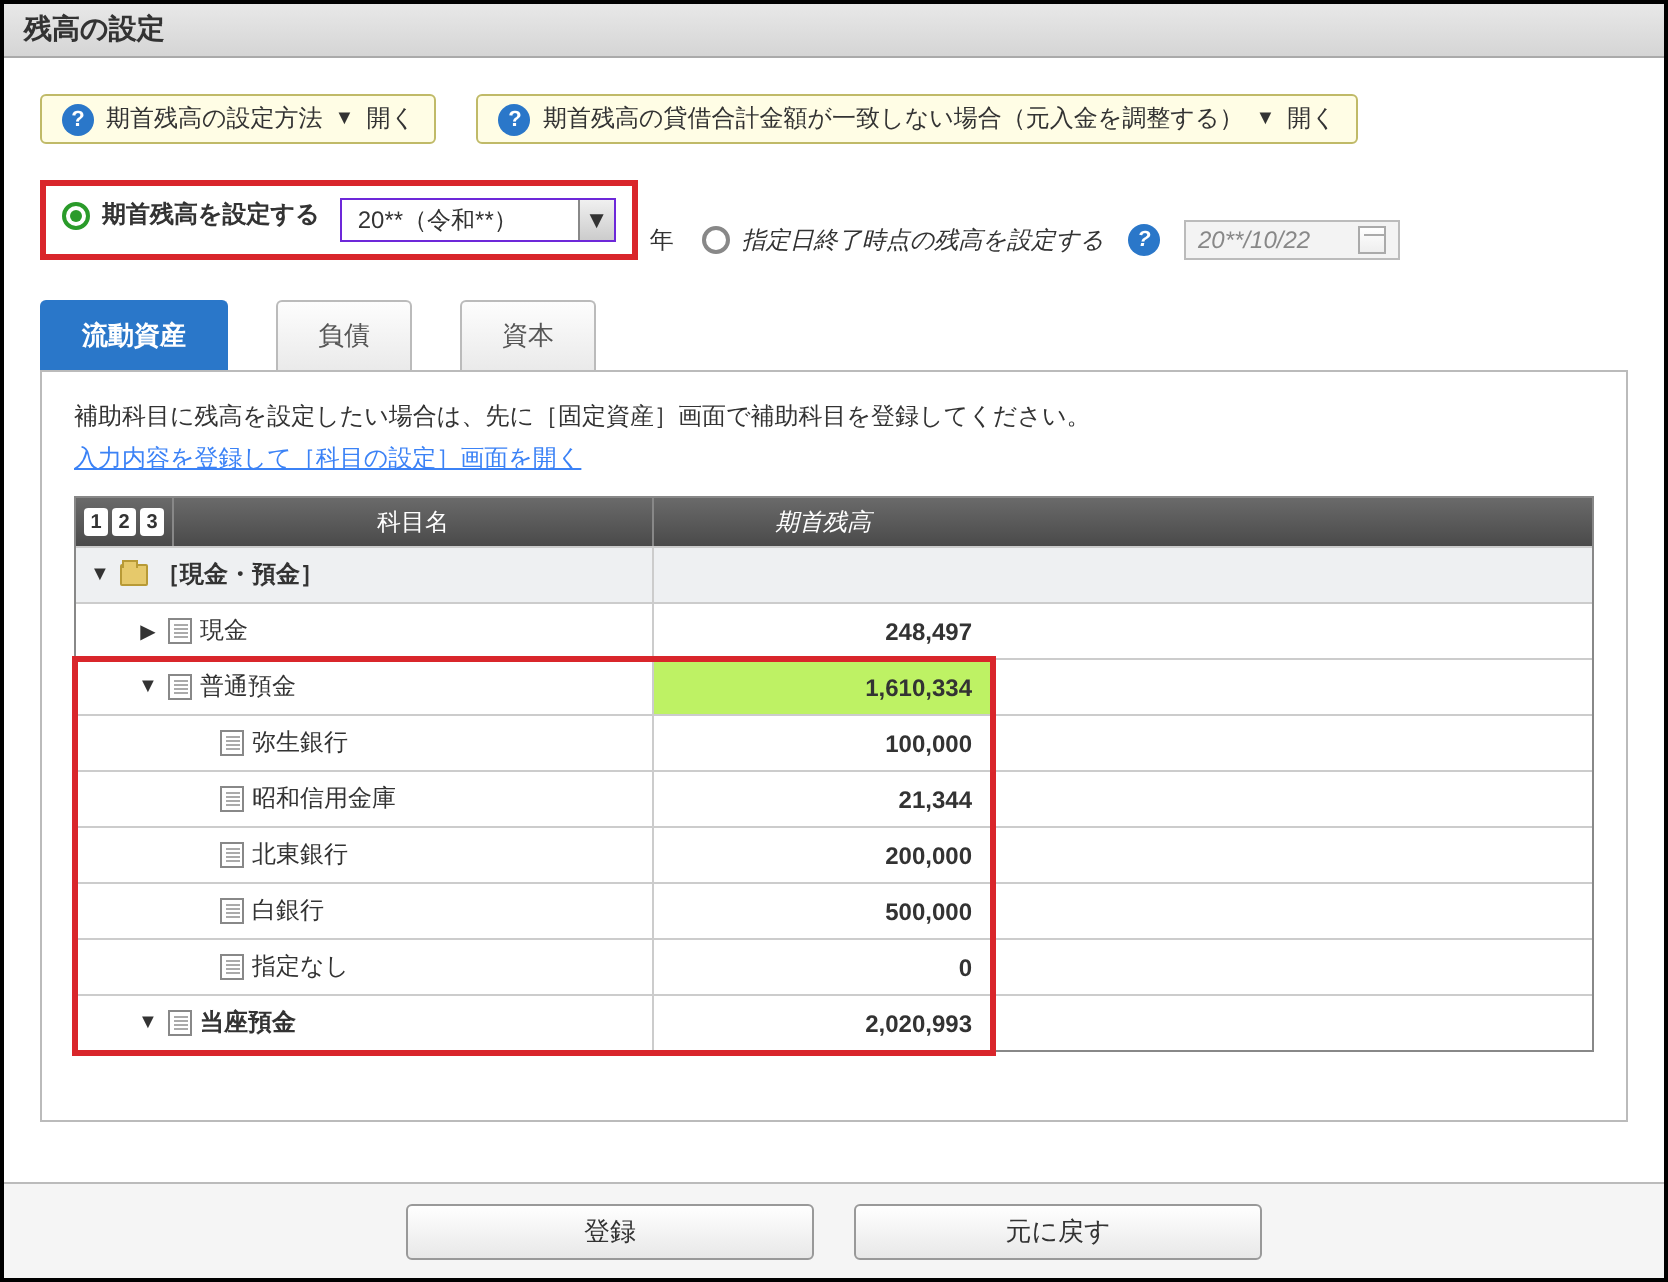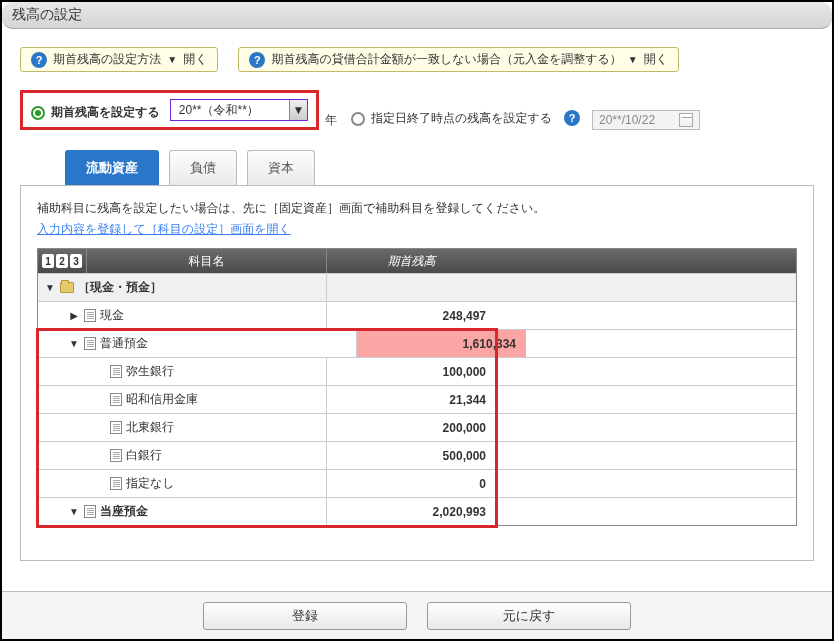--- a/index.html
+++ b/index.html
@@ -1,55 +1,55 @@
 <!DOCTYPE html>
 <html><head>
 <meta charset="utf-8">
 <style>
 * { box-sizing: border-box; margin: 0; padding: 0; }
 body { font-family: "Meiryo", "MS PGothic", sans-serif; font-size: 12px; background: #fff; color: #333; }
 .window { width: 834px; height: 641px; border: 2px solid #000; position: relative; background: #fff; overflow: hidden; }
-.title-bar { background: linear-gradient(#e8e8e8,#d5d5d5); padding: 4px 10px; font-size: 14px; font-weight: normal; color: #333; border-bottom: 1px solid #aaa; border-radius: 11px; }
+.title-bar { background: linear-gradient(#e8e8e8,#d5d5d5); padding: 4px 10px; font-size: 14px; font-weight: bold; color: #333; border-bottom: 1px solid #aaa; }
 .content { padding: 18px 18px 0 18px; }
 .help-row { display: flex; gap: 20px; margin-bottom: 18px; }
 .help-btn { display: inline-flex; align-items: center; background: #fffde5; border: 1px solid #c0ba68; border-radius: 3px; padding: 3px 10px; font-size: 12px; cursor: pointer; gap: 6px; }
 .q-icon { display: inline-flex; width: 16px; height: 16px; border-radius: 50%; background: #2a77c9; color: #fff; align-items: center; justify-content: center; font-size: 11px; font-weight: bold; }
 .tri-down { font-size: 10px; color: #333; }
-.option-row { border: 3px solid #d9262b; padding: 6px 8px; display: inline-flex; align-items: flex-end; gap: 10px; margin-bottom: 20px; }
+.option-row { border: 3px solid #d9262b; padding: 6px 8px; display: inline-flex; align-items: flex-start; gap: 10px; margin-bottom: 20px; }
 .radio { display: inline-flex; align-items: center; gap: 6px; }
 .radio-circle { width: 14px; height: 14px; border-radius: 50%; border: 2px solid #2a9b2a; display: inline-flex; align-items: center; justify-content: center; }
 .radio-dot { width: 6px; height: 6px; border-radius: 50%; background: #2a9b2a; }
 .radio-empty { width: 14px; height: 14px; border-radius: 50%; border: 2px solid #888; display:inline-block; }
 .combo { display: inline-flex; align-items: center; border: 1px solid #6d28d9; background: #fff; height: 22px; }
 .combo-text { padding: 0 30px 0 8px; font-size: 12px; }
 .combo-btn { width: 18px; height: 100%; background: linear-gradient(#f0f0f0,#ccc); border-left: 1px solid #888; display: flex; align-items: center; justify-content: center; }
-.after-options { display:inline-flex; align-items:flex-start; gap:12px; margin-left:14px; vertical-align:middle;}
+.after-options { display:inline-flex; align-items:center; gap:12px; margin-left:14px; vertical-align:middle;font-style:italic;}
 .help-q { display:inline-flex; width:16px;height:16px;border-radius:50%;background:#2a77c9;color:#fff;align-items:center;justify-content:center;font-size:11px;font-weight:bold;}
 .date-box { display:inline-flex; align-items:center; border:1px solid #bbb; background:#f3f3f3; color:#888; padding:2px 6px; gap:24px;}
 .cal-icon { width:14px;height:14px;border:1px solid #aaa; background:linear-gradient(#fff,#eee); position:relative;}
 .cal-icon::before{content:"";position:absolute;top:3px;left:2px;width:10px;height:1px;background:#aaa;}
-.tabs { display:flex; gap:10px; margin-bottom:0;margin-left:45px; }
+.tabs { display:flex; gap:24px; margin-bottom:0; }
 .tab { padding:8px 20px; border:1px solid #bbb; border-bottom:none; background:linear-gradient(#fdfdfd,#eaeaea); color:#555; font-size:13px; cursor:pointer; border-radius:3px 3px 0 0;}
 .tab.active { background:#2a77c9; color:#fff; font-weight:bold; border-color:#2a77c9;}
 .tab-panel { border:1px solid #bbb; padding:14px 16px 0 16px; background:#fff; height:376px; overflow:hidden; position:relative;}
 .hint { font-size:12px; color:#333; margin-bottom:4px;}
 .link { color:#3b82f6; text-decoration:underline; cursor:pointer; display:inline-block; margin-bottom:10px; font-size:12px;}
 .table-wrap { border:1px solid #888; position:relative; }
 .thead { display:flex; background:linear-gradient(#6a6a6a,#4a4a4a); color:#fff; font-size:12px; height:24px; align-items:stretch;}
 .th-icons { width:48px; display:flex; align-items:center; justify-content:flex-start; padding-left:4px; gap:2px;}
 .num-badge { width:12px;height:14px;background:#fff;color:#333;font-size:10px;display:flex;align-items:center;justify-content:center;border-radius:2px;font-weight:bold;}
 .th { border-left:1px solid #888; display:flex; align-items:center; justify-content:center;}
 .th-name { width:240px;}
 .th-val { width:170px;font-style:italic;}
 .tbody { background:#fff;}
 .row { display:flex; height:28px; align-items:center; border-top:1px solid #ccc; font-size:12px;}
 .cell-name { width:288px; display:flex; align-items:center; padding-left:6px; gap:4px;}
 .cell-val { width:170px; border-left:1px solid #ccc; text-align:right; padding-right:10px; font-weight:bold; color:#333; height:100%; display:flex; align-items:center; justify-content:flex-end;}
 .row.group { background:#eef0f2; font-weight:bold;}
-.row.sum .cell-val { background:#fca5a5;margin-left:30px; }
+.row.sum .cell-val { background:#bef264; }
 .tree-toggle { width:12px;height:12px; display:inline-flex;align-items:center;justify-content:center;font-size:10px;color:#333; cursor:pointer;}
 .folder-icon { width:14px;height:11px;background:#e6c96b;border:1px solid #b89a36; border-radius:1px; position:relative;}
 .folder-icon::before{content:"";position:absolute;top:-3px;left:0;width:6px;height:3px;background:#e6c96b;border:1px solid #b89a36;border-bottom:none;}
 .doc-icon { width:12px;height:13px;border:1px solid #888;background:#fff;position:relative;}
 .doc-icon::before{content:"";position:absolute;top:2px;left:2px;width:7px;height:1px;background:#aaa;box-shadow:0 2px #aaa,0 4px #aaa,0 6px #aaa;}
 .indent-1{padding-left:30px!important;}
 .indent-3{padding-left:72px!important;}
 .red-box { position:absolute; border:3px solid #d9262b; pointer-events:none;}
 .footer-bar { position:absolute; bottom:0; left:0; right:0; height:48px; border-top:1px solid #bbb; background:#f5f5f5; display:flex; align-items:center; justify-content:center; gap:20px;}
 .footer-btn { width:204px; height:28px; border:1px solid #999; border-radius:3px; background:linear-gradient(#fff,#e8e8e8); font-size:13px; cursor:pointer; display:flex; align-items:center; justify-content:center;}

